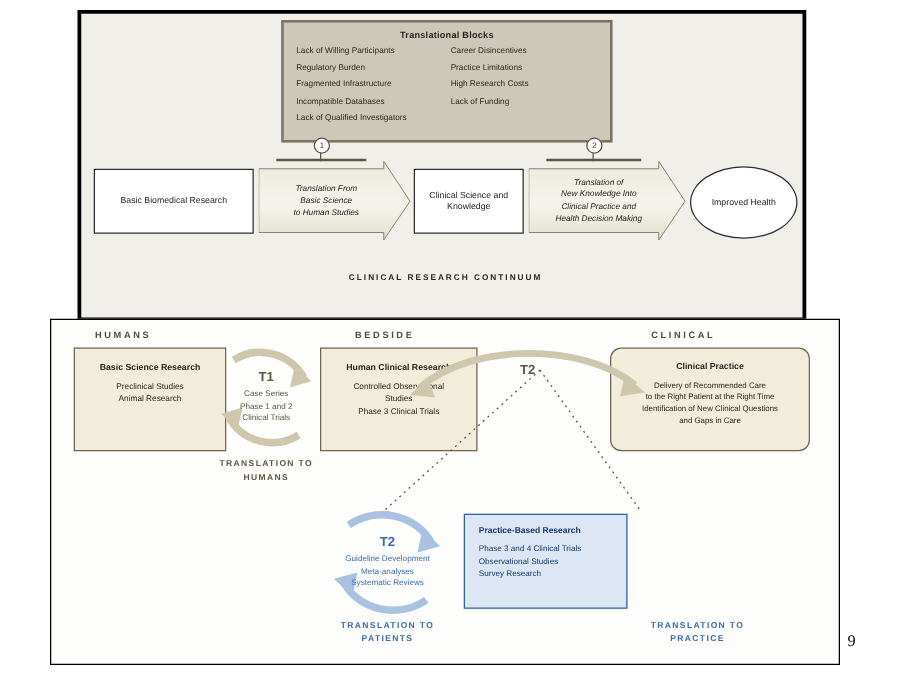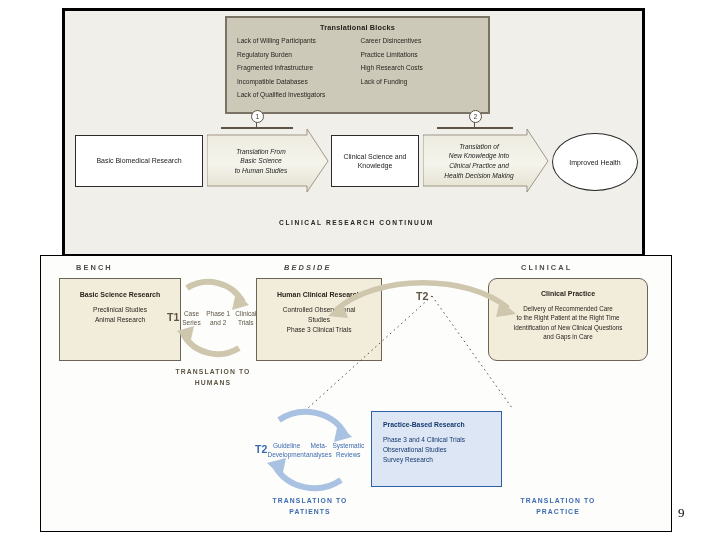--- a/index.html
+++ b/index.html
@@ -70,21 +70,21 @@
   
   #panel-bottom{
     position:absolute;left:40px;top:255px;width:632px;height:277px;
     background:#fdfdfb;border:1.5px solid #000;box-sizing:border-box;
   }
   .hdr{
     position:absolute;font-size:7.4px;font-weight:bold;color:#4a4a46;
     letter-spacing:2.1px;
   }
   #hdr-bench{left:35px;top:7px;}
-  #hdr-bedside{left:243px;top:7px;font-style:italic;}
+  #hdr-bedside{left:243px;top:7px;}
   #hdr-practice{left:480px;top:7px;}
 
   .tanbox{
     position:absolute;background:#f2ecda;border:1.5px solid #6d6455;
     box-sizing:border-box;text-align:center;color:#2a251f;
   }
   .tanbox .t{font-size:7px;font-weight:bold;margin-bottom:7px;}
   .tanbox .l{font-size:6.6px;line-height:1.5;}
   #bx-bench{left:18px;top:22px;width:122px;height:83px;padding-top:12px;}
   #bx-bedside{left:215px;top:22px;width:126px;height:83px;padding-top:12px;}
@@ -95,22 +95,22 @@
     position:absolute;left:371px;top:411px;width:131px;height:76px;
     background:#dce6f4;border:1.5px solid #2f5fa5;box-sizing:border-box;
     padding:9px 0 0 11px;color:#16386f;
   }
   #bx-pbr .t{font-size:6.8px;font-weight:bold;margin-bottom:7px;}
   #bx-pbr .l{font-size:6.5px;line-height:1.55;}
 
   .cyc{position:absolute;}
   .cyc .lbl{
     position:absolute;left:0;top:0;width:100%;height:100%;
-    display:flex;flex-direction:row;align-items:center;
-    justify-content:flex-start;text-align:center;pointer-events:none;
+    display:flex;flex-direction:column;align-items:center;
+    justify-content:center;text-align:center;pointer-events:none;
   }
   .cyc .big{font-size:10.5px;font-weight:bold;margin-bottom:3px;}
   .cyc .sm{font-size:6.5px;line-height:1.45;}
   .tan-txt{color:#5e5544;}
   .blue-txt{color:#3b6ab0;}
 
   #cyc-t1{left:167px;top:272px;width:92px;height:92px;}
   #cyc-t2{left:255px;top:404px;width:110px;height:92px;}
   #cyc-t3{left:508px;top:404px;width:100px;height:92px;}
 
@@ -214,21 +214,21 @@
       </div>
 
       <div id="oval-health">Improved Health</div>
     </div>
 
     <div id="continuum">CLINICAL  RESEARCH  CONTINUUM</div>
   </div>
 
   <div id="panel-bottom">
 
-    <div class="hdr" id="hdr-bench">BENCH</div>
+    <div class="hdr" id="hdr-bench">HUMANS</div>
     <div class="hdr" id="hdr-bedside">BEDSIDE</div>
     <div class="hdr" id="hdr-practice">CLINICAL</div>
 
     <div class="tanbox" id="bx-bench">
       <div class="t">Basic Science Research</div>
       <div class="l">Preclinical Studies</div>
       <div class="l">Animal Research</div>
     </div>
 
     <div class="tanbox" id="bx-bedside">

